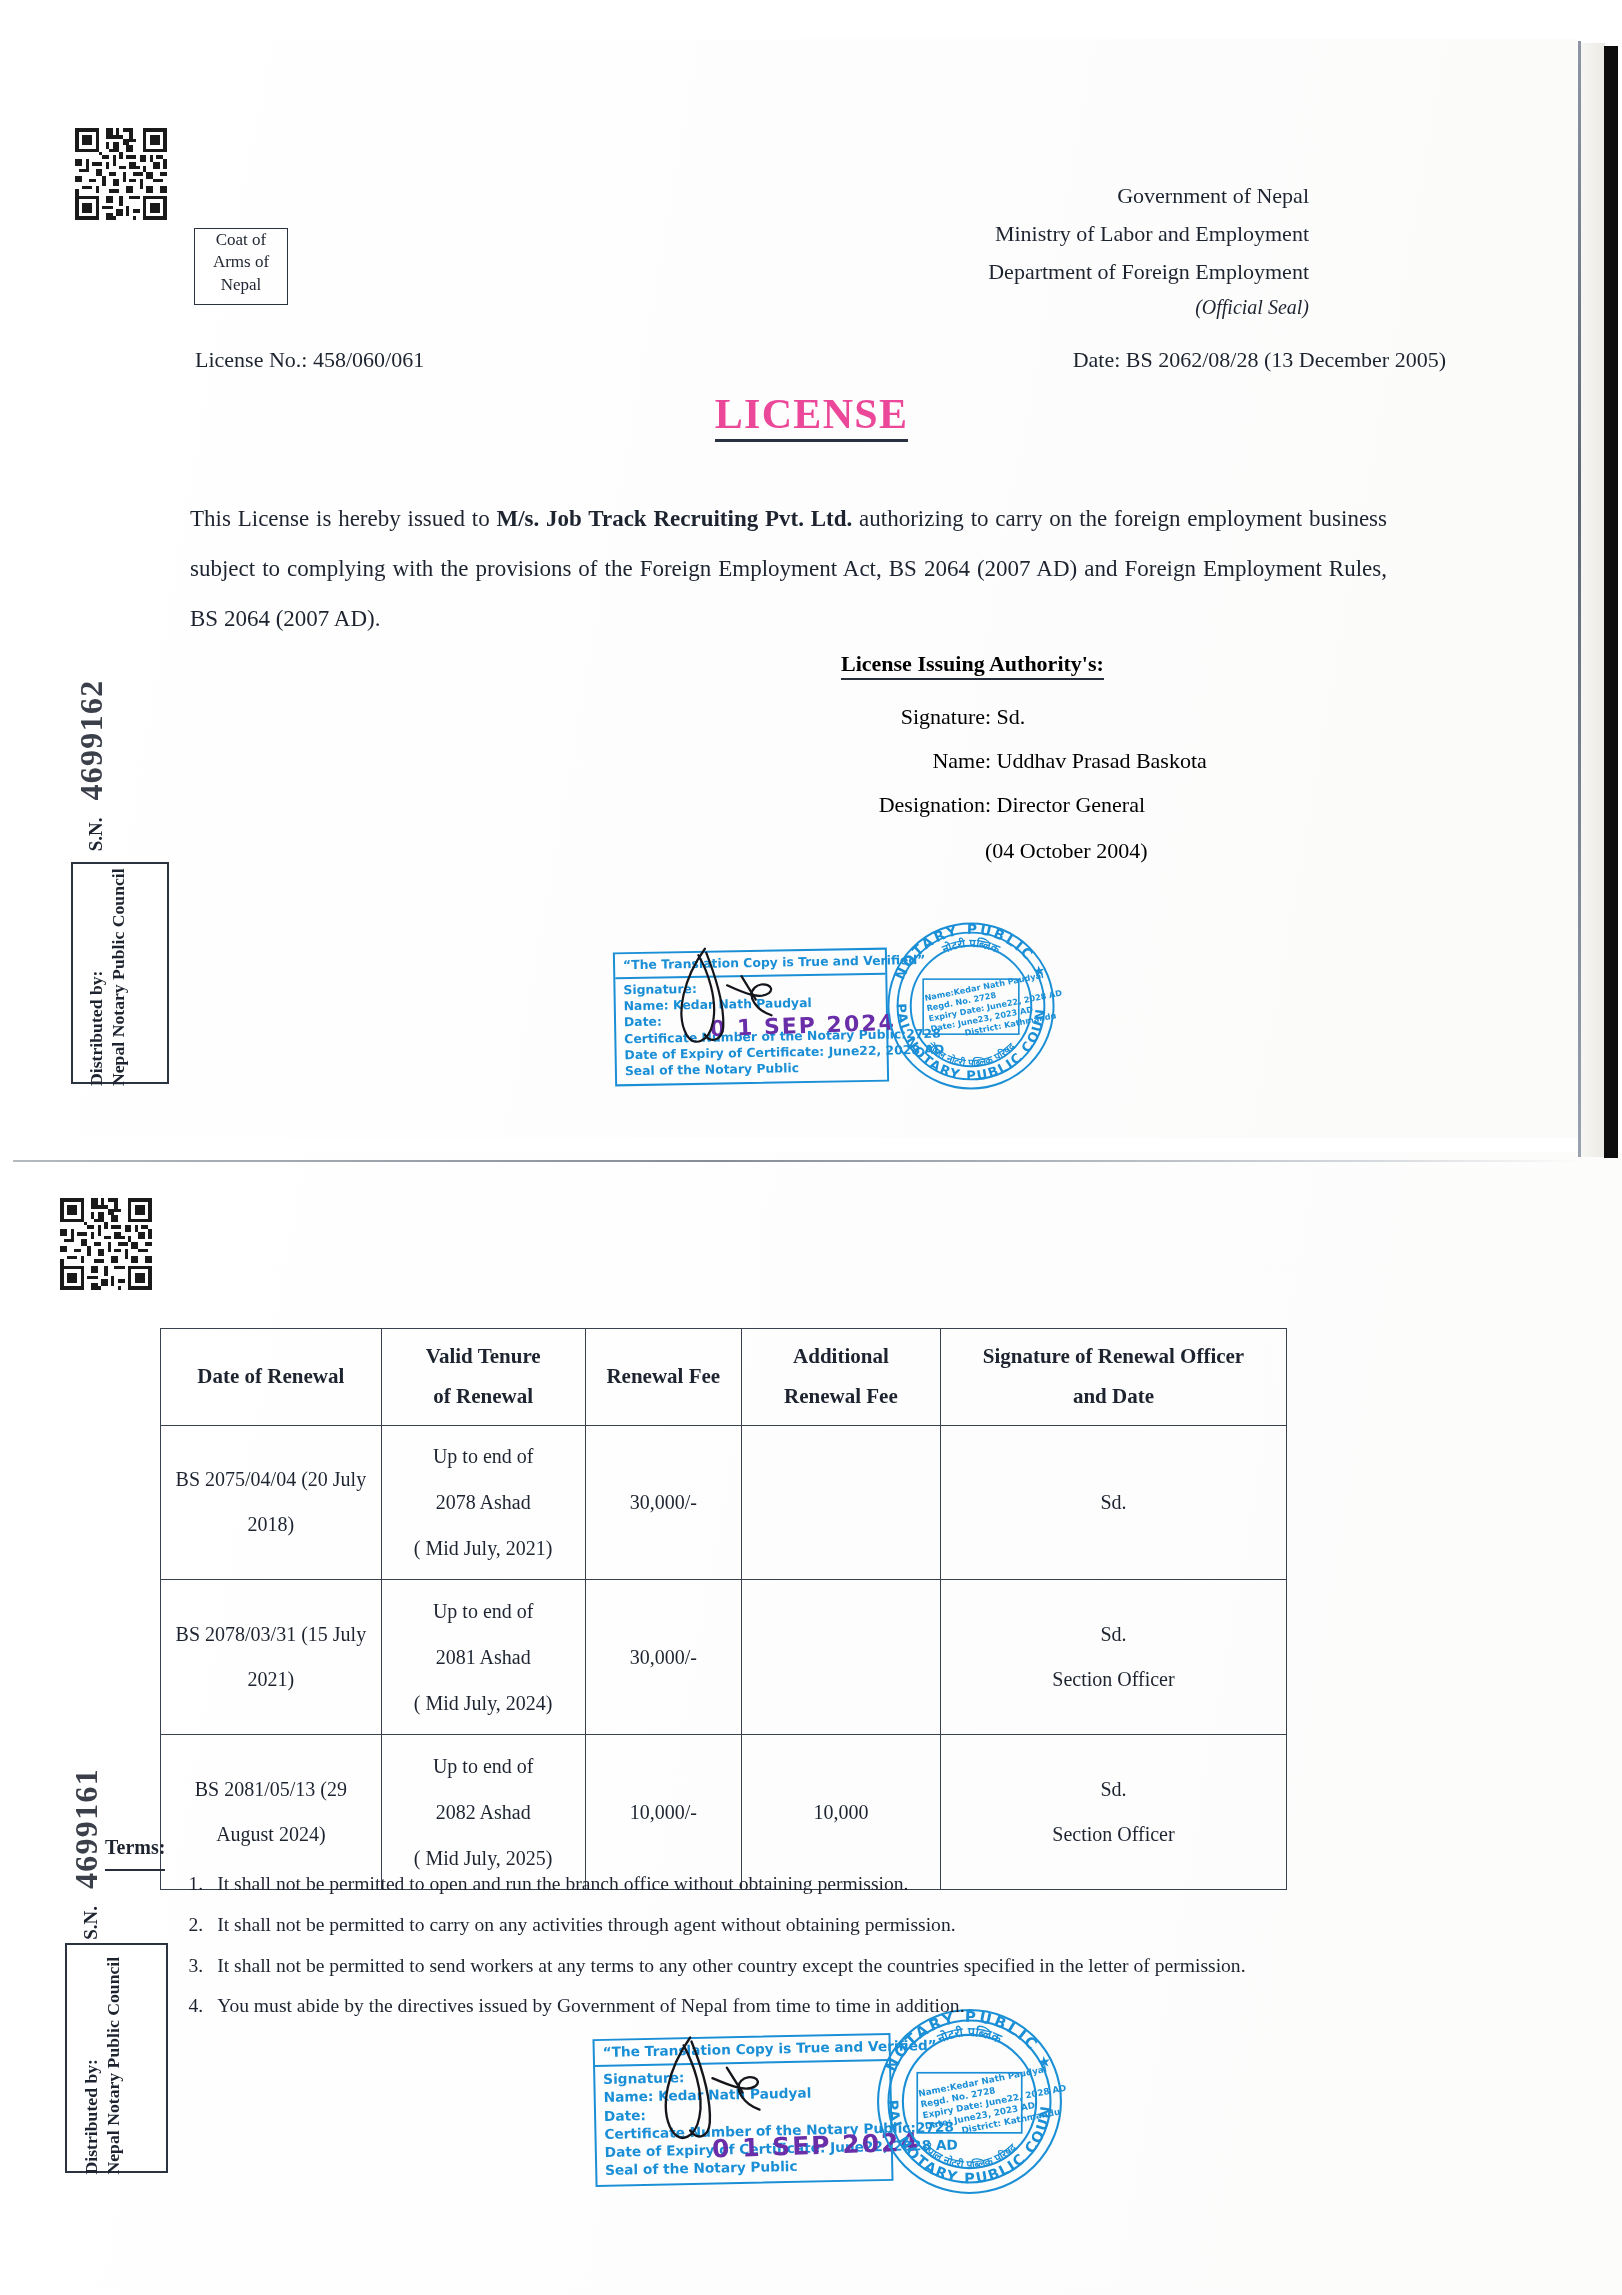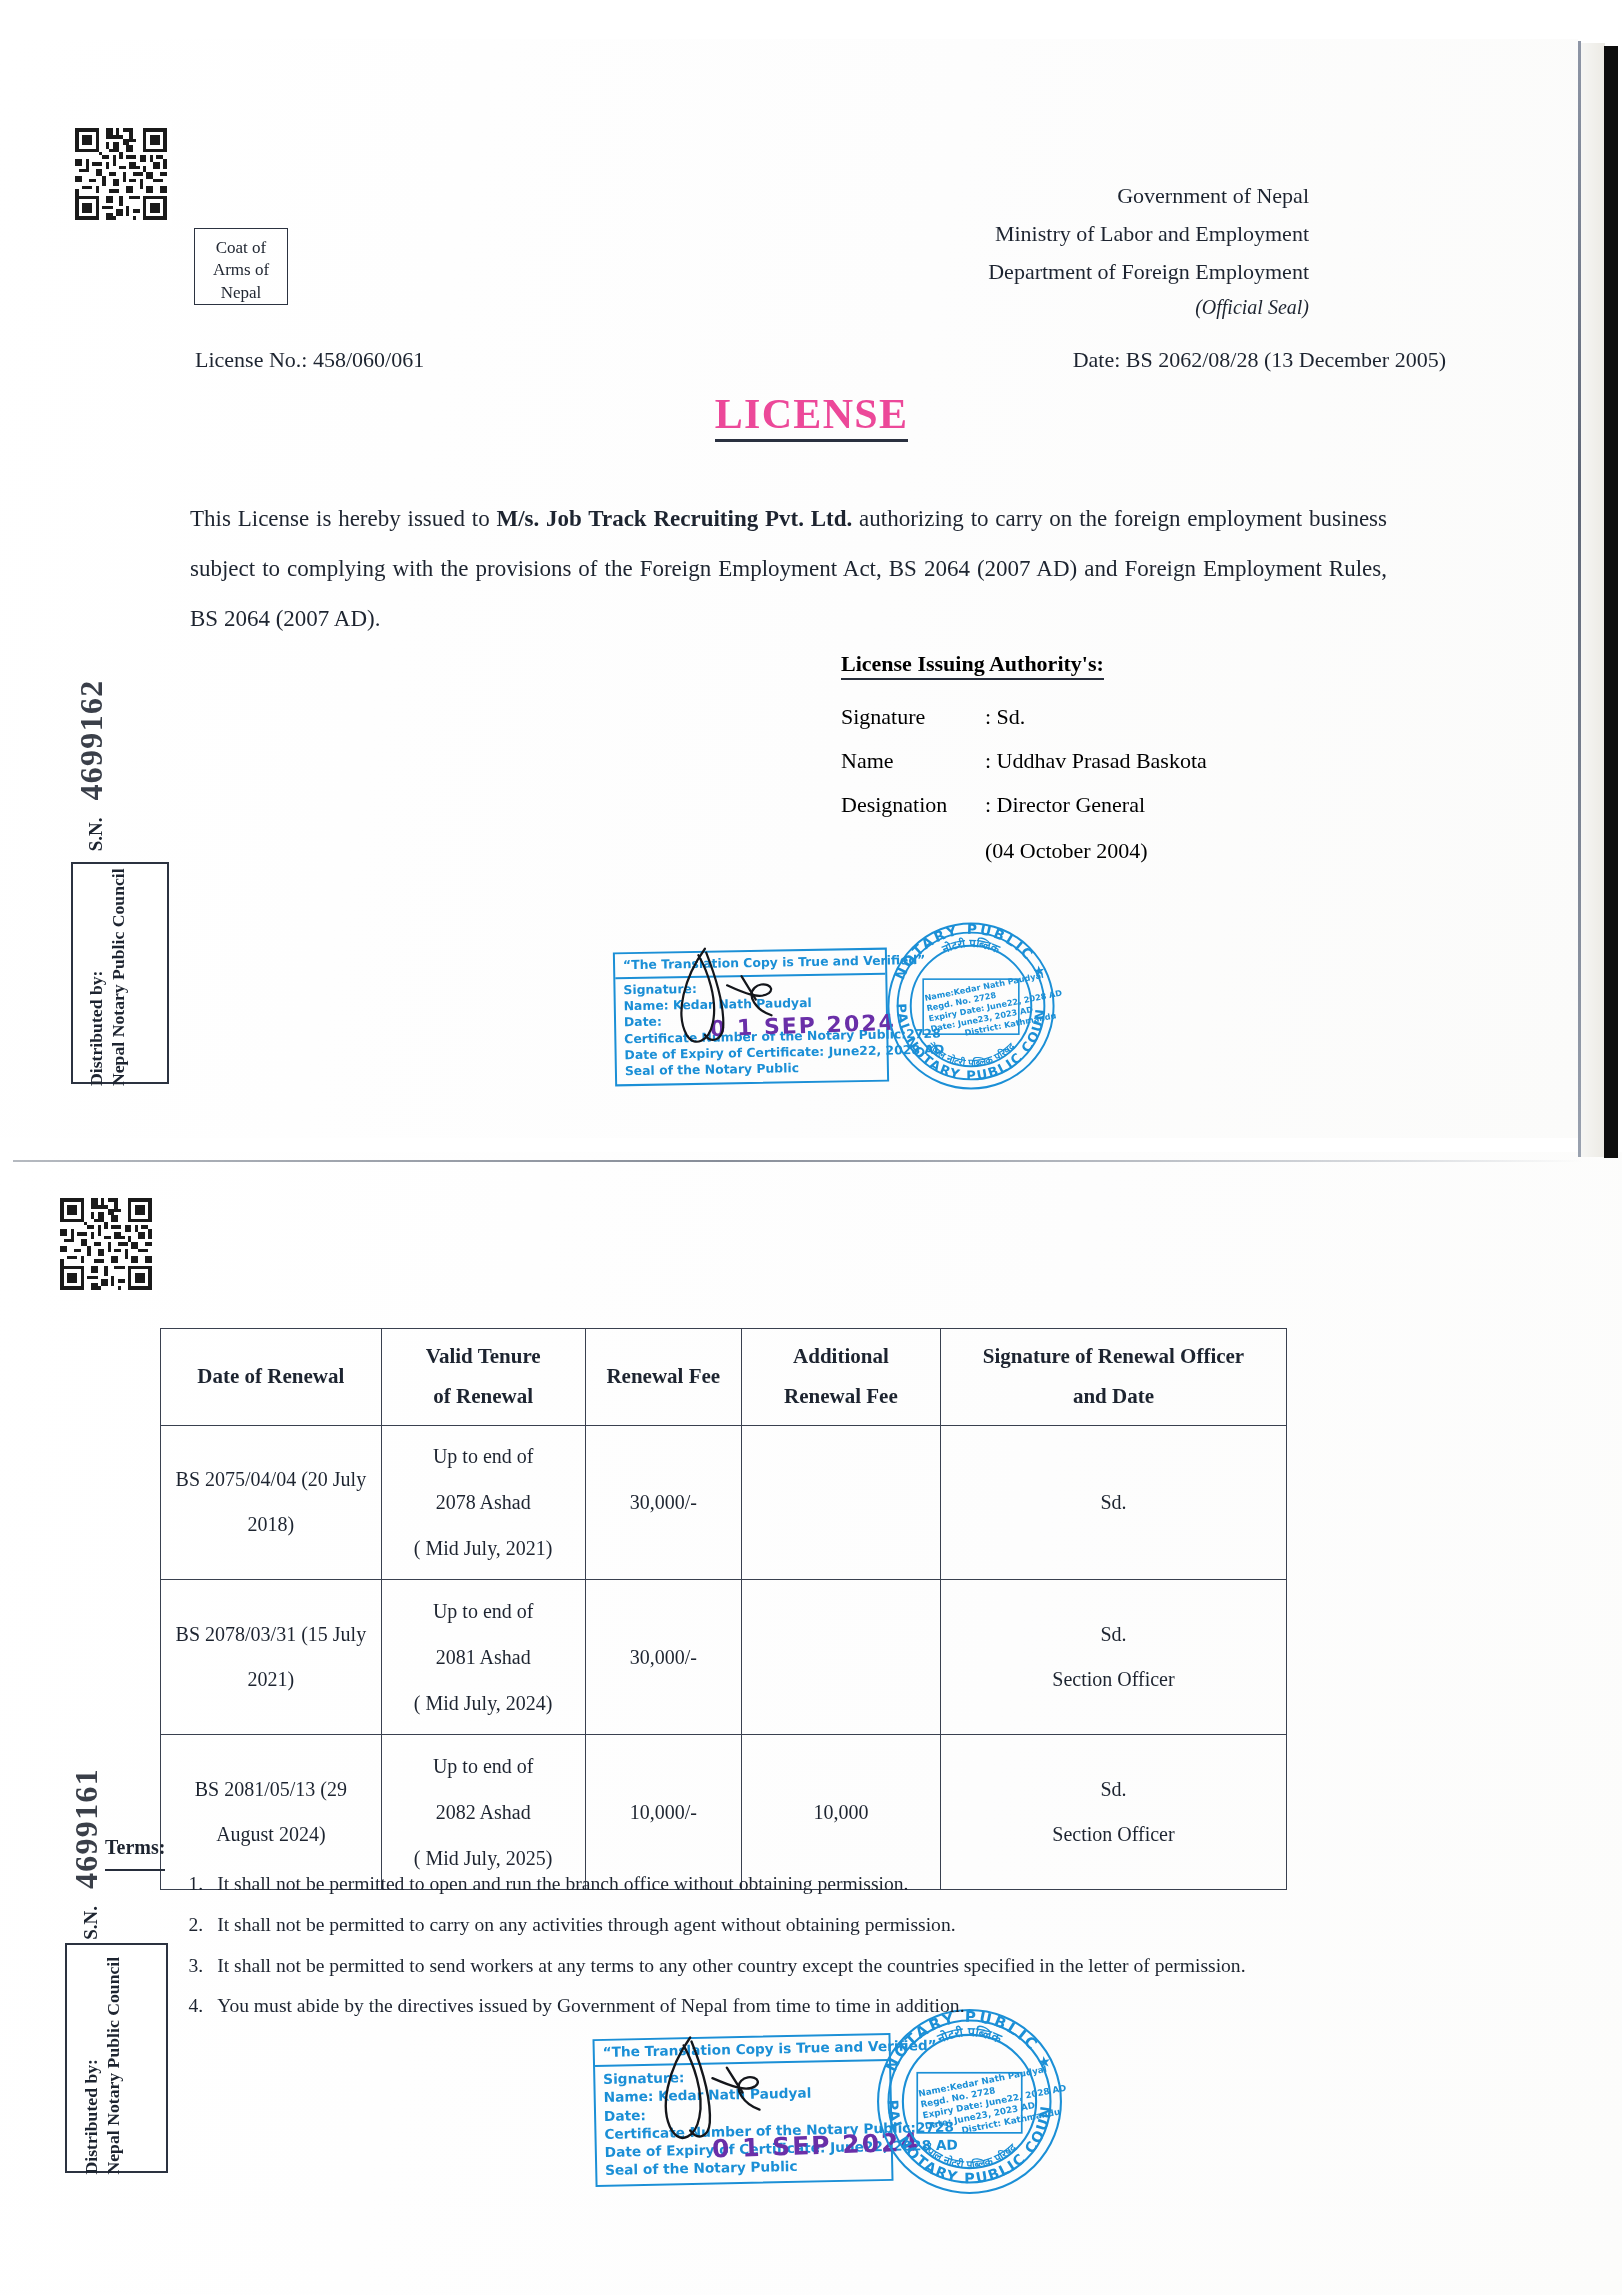--- a/index.html
+++ b/index.html
@@ -63,21 +63,21 @@
   #qr-top  { left: 69px; top: 122px; }
   #qr-bot  { left: 54px;  top: 1192px; }
 
   
   #coat-box {
     position: absolute;
     left: 194px; top: 228px;
     width: 92px; height: 75px;
     border: 1.3px solid #2b3240;
     display: flex; flex-direction: column;
-    align-items: center; justify-content: flex-end;
+    align-items: center; justify-content: flex-start;
     font-size: 17px; line-height: 1.32;
     color: #222833;
   }
 
   
   #header-block {
     position: absolute;
     left: 458px; top: 177px;
     width: 851px;
     text-align: right;
@@ -138,20 +138,21 @@
   #authority .auth-title {
     font-weight: bold;
     border-bottom: 2px solid #262d3b;
     display: inline-block;
     padding-bottom: 1.3px;
     margin-bottom: 14.4px;
   }
   #authority .row {
     display: flex;
     line-height: 2.0;
+    text-align: right;
   }
   #authority .row .k { width: 144px; }
   #authority .row .v { }
   #authority .trail {
     margin-left: 144px;
     margin-top: 6.5px;
     line-height: 1.6;
   }
 
   

